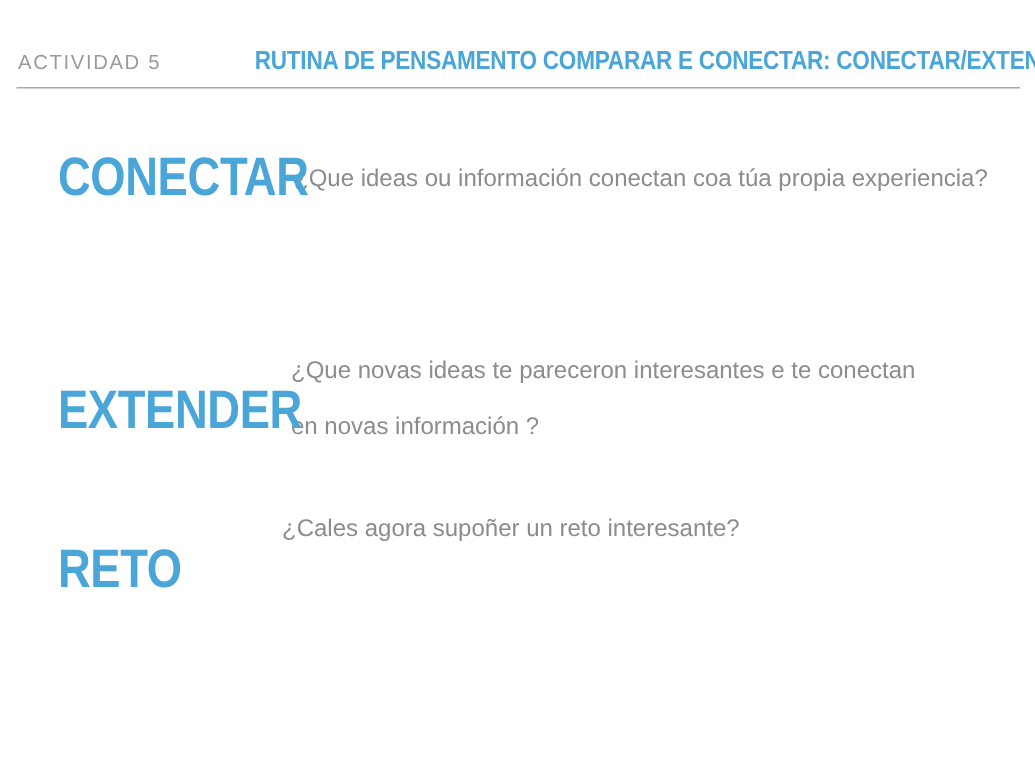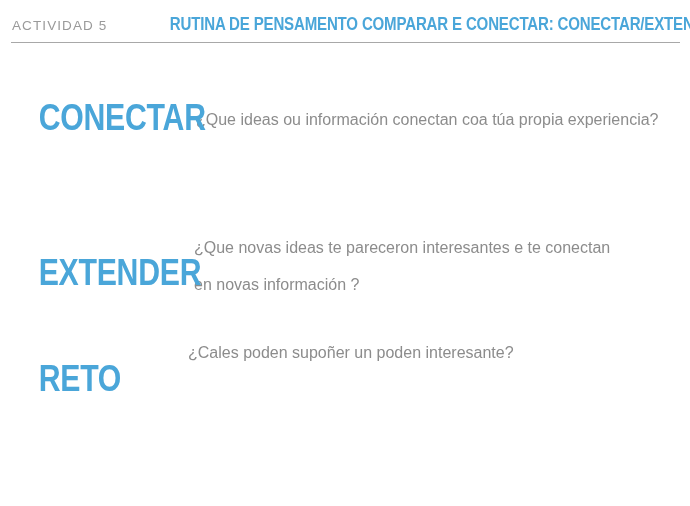--- a/index.html
+++ b/index.html
@@ -12,21 +12,21 @@
     background: #ffffff;
     font-family: "Liberation Sans", sans-serif;
     overflow: hidden;
     position: relative;
   }
 
   
   .header {
     position: absolute;
     left: 0;
-    top: 0;
+    top: 16px;
     width: 690px;
     height: 46px;
   }
   .header-inner {
     position: absolute;
     left: 12px;
     top: 14px;
     display: flex;
     align-items: baseline;
   }
@@ -135,17 +135,17 @@
     <div class="term term-extend">EXTENDER</div>
     <div class="prompt prompt-extend">
       <div class="prompt-line">¿Que novas ideas te pareceron interesantes e te conectan</div>
       <div class="prompt-line">en novas información ?</div>
     </div>
   </div>
 
   <div class="row row-challenge">
     <div class="term term-challenge">RETO</div>
     <div class="prompt prompt-challenge">
-      <div class="prompt-line">¿Cales poden supoñer un poden interesante?</div>
+      <div class="prompt-line">¿Cales agora supoñer un reto interesante?</div>
     </div>
   </div>
 
 </div>
 
 </body></html>

